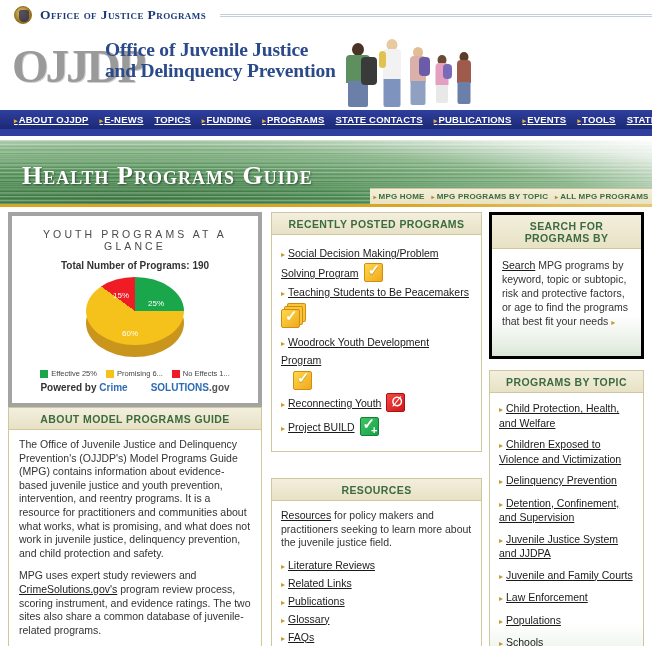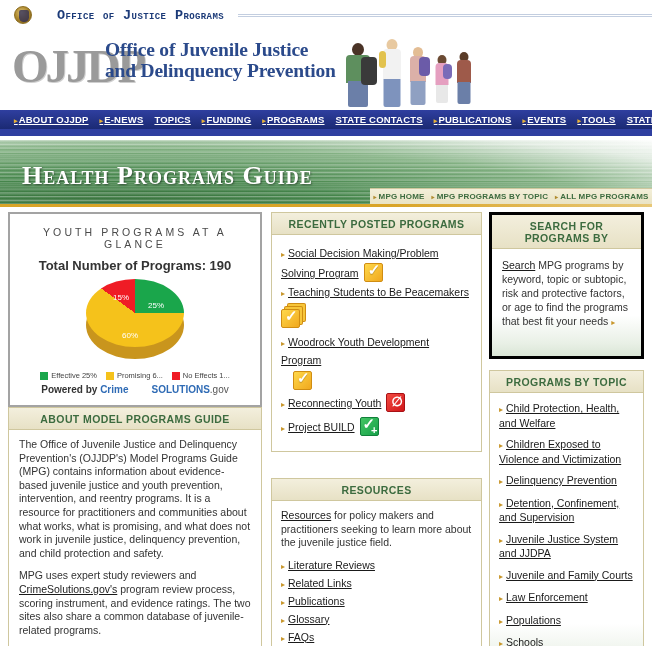--- a/index.html
+++ b/index.html
@@ -23,22 +23,22 @@
     background: radial-gradient(circle at 40% 35%, #d9c07a 0%, #b08b2e 45%, #6d4f12 100%);
     border:1px solid #8c6d20;
     position:relative; flex:none;
   }
   .ojp-seal::after{
     content:""; position:absolute; left:4px; top:3px; width:10px; height:12px;
     background:#2b2b5a; border-radius:2px 2px 40% 40%;
     opacity:.75;
   }
   .ojp-bar-text {
-    margin-left:25px;
-    font-family:Liberation Mono, monospace;
+    margin-left:8px;
+    font-family:Liberation Serif, serif;
     font-variant: small-caps;
     font-size:13.5px; letter-spacing:.4px;
     color:#1b3a78; font-weight:600;
   }
   .ojp-rule {
     flex:1; height:6px; margin-left:14px; margin-right:0;
     background: linear-gradient(to bottom,
        #ffffff 0%, #ffffff 30%,
        #c3cee0 30%, #c3cee0 48%,
        #ffffff 48%, #ffffff 62%,
@@ -149,29 +149,29 @@
     background: linear-gradient(to bottom,#f3efdd 0%,#e7e1c5 100%);
     border-bottom:1px solid #cfc79e;
     color:#3c6b3f;
     font-size:10.5px; font-weight:700; letter-spacing:.4px;
     text-align:center; padding:5px 4px 4px;
     text-transform:uppercase;
   }
   .panel-body { padding:8px 9px 9px; }
 
   
-  .chart-panel { border:2px solid #a3a3a3; background:#fff; }
+  .chart-panel { border:4px solid #a3a3a3; background:#fff; }
   .chart-title {
     text-align:center; color:#4a4a4a;
     font-size:10.5px; letter-spacing:3.1px; font-weight:400;
     padding:12px 0 8px;
   }
   .chart-total {
     text-align:center; color:#333;
-    font-size:13px; font-weight:700; padding-bottom:4px;
+    font-size:10px; font-weight:700; padding-bottom:4px;
   }
   .pie-wrap { position:relative; height:92px; }
   .pie {
     position:absolute; left:50%; transform:translateX(-50%); top:2px;
     width:98px; height:78px;
   }
   .pie-side {
     position:absolute; left:0; top:12px; width:98px; height:68px;
     border-radius:50%;
     background:#c9951d;
@@ -191,21 +191,21 @@
   .legend {
     display:flex; justify-content:center; gap:9px; padding-top:2px;
   }
   .legend-item { display:flex; align-items:center; font-size:7.5px; color:#444; }
   .swatch { width:8px; height:8px; margin-right:3px; display:inline-block; }
   .powered {
     text-align:center; font-size:10px; color:#333; padding:4px 0 10px; font-weight:600;
   }
   .powered .cs { color:#2f6bb5; }
   .powered .cs b { color:#2f6bb5;padding-left:23px; }
-  .powered .gov { color:#555; font-weight:400; }
+  .powered .gov { color:#555; font-weight:700; }
 
   
   .about-body { padding:8px 10px 12px; font-size:10.5px; color:#333; line-height:13.6px; }
   .about-body p { margin:0 0 9px; }
   .about-body p:last-child { margin-bottom:0; }
   .about-body a { color:#1a1a1a; text-decoration:underline; }
 
   
   .rp-body { padding:10px 9px 12px; }
   .rp-item { font-size:10.5px; line-height:16px; margin-bottom:2px; }

